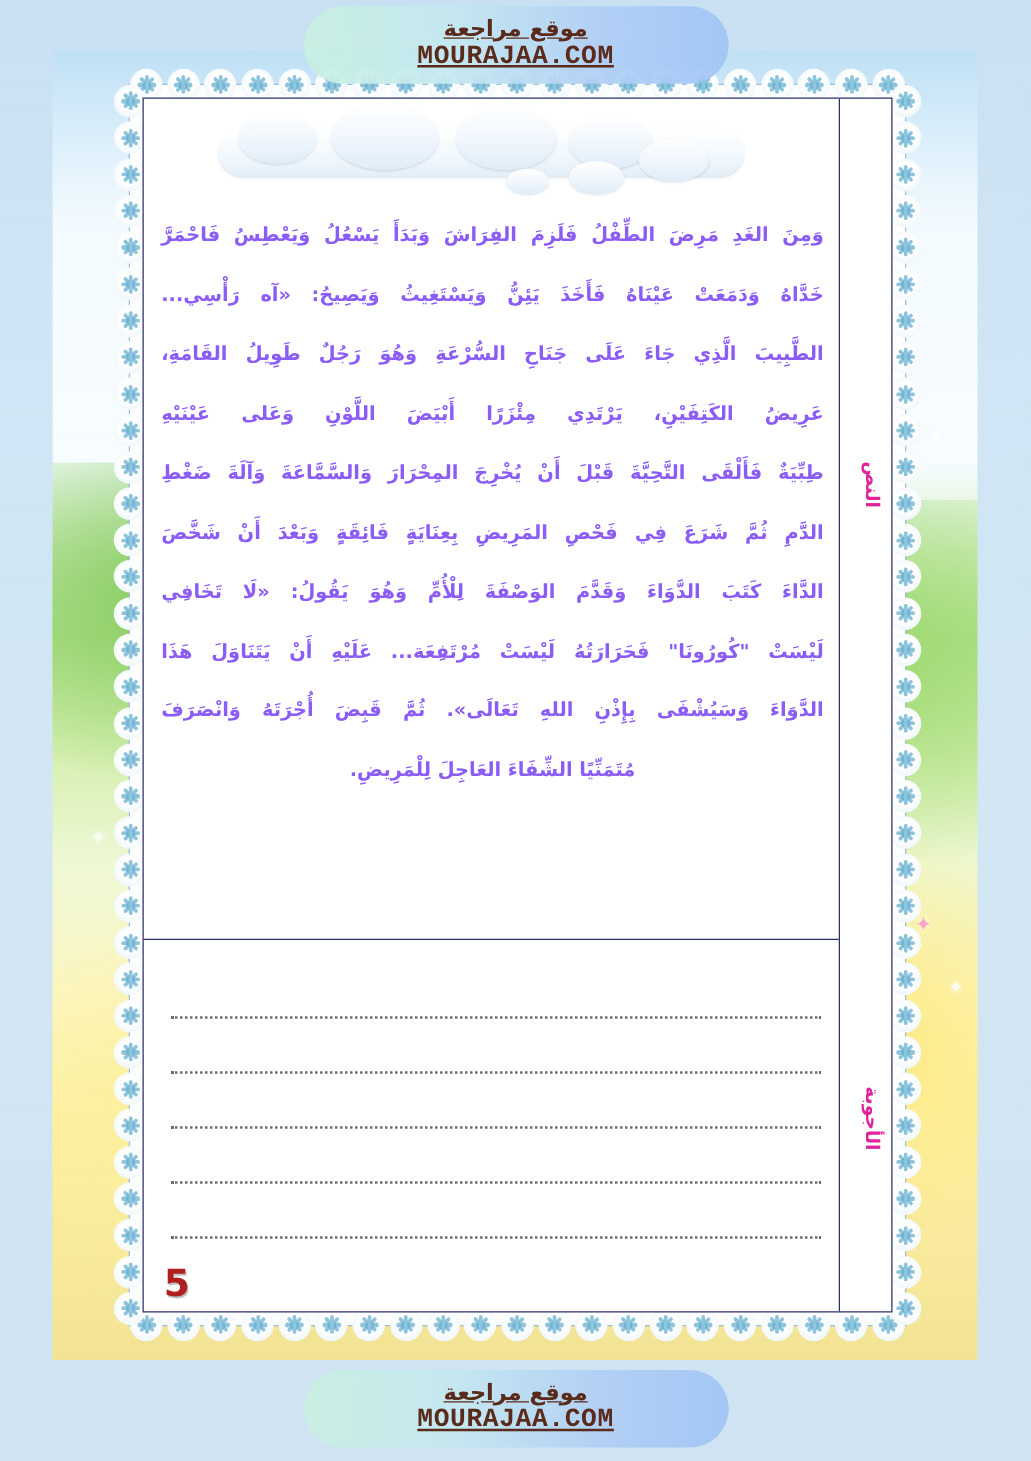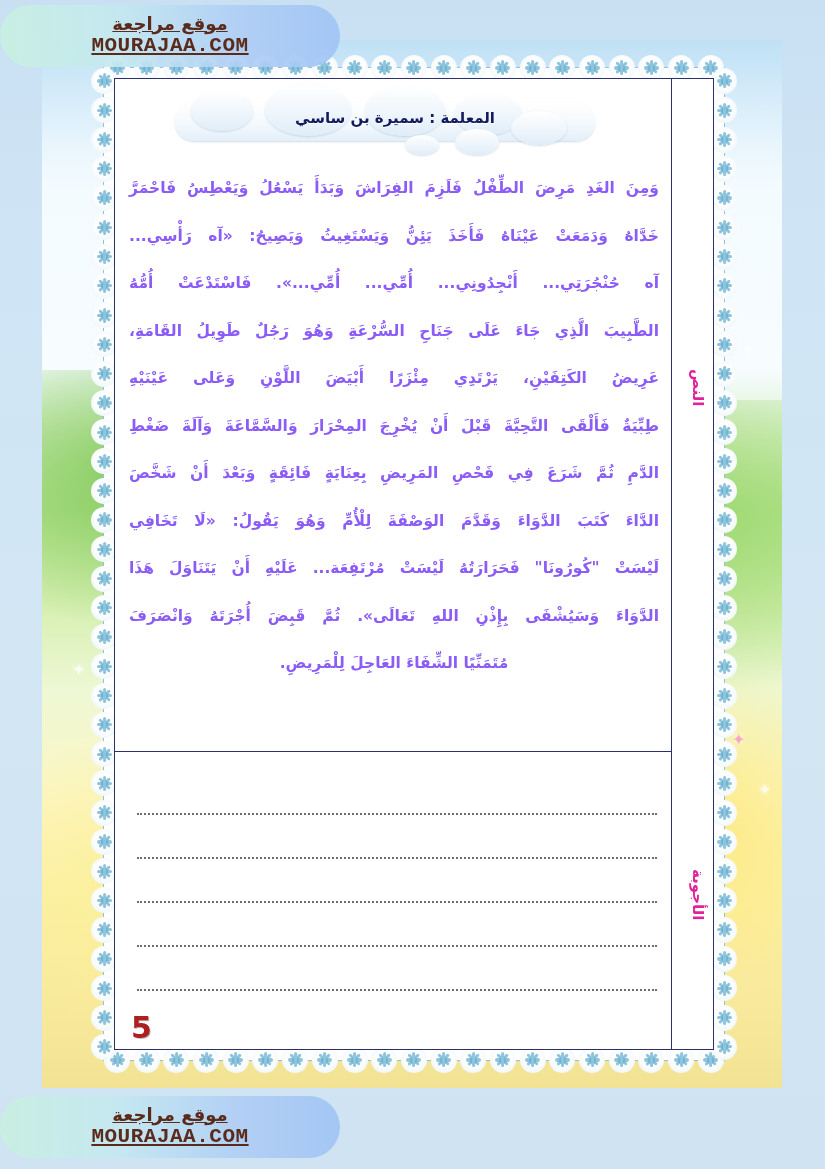--- a/index.html
+++ b/index.html
@@ -194,21 +194,21 @@
     position: absolute; left: 16px; bottom: 4px;
     font-family: "DejaVu Sans", sans-serif;
     font-size: 30px; font-weight: bold;
     color: #b01f20;
     text-shadow: 1px 1px 0 rgba(0,0,0,.25);
   }
 
   
   .wm {
     position: absolute; left: 0; width: 825px; height: 72px;
-    display: flex; align-items: center; justify-content: flex-start;
+    display: flex; align-items: center; justify-content: center;
     z-index: 30;
   }
   .wm.top { top: 0; }
   .wm.bottom { bottom: 6px; }
   .wm-pill {
     width: 340px; height: 62px; border-radius: 31px;
     background: linear-gradient(90deg,
         rgba(200,240,225,.92) 0%,
         rgba(196,232,240,.92) 35%,
         rgba(176,206,245,.92) 70%,
@@ -707,27 +707,25 @@
 
       <div class="cloud-wrap">
         <div class="cloud"></div>
         <div class="cloud-puff p1"></div>
         <div class="cloud-puff p2"></div>
         <div class="cloud-puff p3"></div>
         <div class="cloud-puff p4"></div>
         <div class="cloud-puff p5"></div>
         <div class="cloud-puff p6"></div>
         <div class="cloud-puff p7"></div>
-        <div class="teacher-name">المعلمة : سميرة بن ساسي</div>
       </div>
 
       <div class="passage" id="passage-container">
           <div class="pline">وَمِنَ الغَدِ مَرِضَ الطِّفْلُ فَلَزِمَ الفِرَاشَ وَبَدَأَ يَسْعُلُ وَيَعْطِسُ فَاحْمَرَّ</div>
           <div class="pline">خَدَّاهُ وَدَمَعَتْ عَيْنَاهُ فَأَخَذَ يَئِنُّ وَيَسْتَغِيثُ وَيَصِيحُ: «آه رَأْسِي...</div>
-          <div class="pline">آه حُنْجُرَتِي... أَنْجِدُونِي... أُمِّي... أُمِّي...». فَاسْتَدْعَتْ أُمُّهُ</div>
           <div class="pline">الطَّبِيبَ الَّذِي جَاءَ عَلَى جَنَاحِ السُّرْعَةِ وَهُوَ رَجُلٌ طَوِيلُ القَامَةِ،</div>
           <div class="pline">عَرِيضُ الكَتِفَيْنِ، يَرْتَدِي مِئْزَرًا أَبْيَضَ اللَّوْنِ وَعَلى عَيْنَيْهِ</div>
           <div class="pline">طِبِّيَةٌ فَأَلْقَى التَّحِيَّةَ قَبْلَ أَنْ يُخْرِجَ المِحْرَارَ وَالسَّمَّاعَةَ وَآلَةَ ضَغْطِ</div>
           <div class="pline">الدَّمِ ثُمَّ شَرَعَ فِي فَحْصِ المَرِيضِ بِعِنَايَةٍ فَائِقَةٍ وَبَعْدَ أَنْ شَخَّصَ</div>
           <div class="pline">الدَّاءَ كَتَبَ الدَّوَاءَ وَقَدَّمَ الوَصْفَةَ لِلْأُمِّ وَهُوَ يَقُولُ: «لَا تَخَافِي</div>
           <div class="pline">لَيْسَتْ "كُورُونَا" فَحَرَارَتُهُ لَيْسَتْ مُرْتَفِعَة... عَلَيْهِ أَنْ يَتَنَاوَلَ هَذَا</div>
           <div class="pline">الدَّوَاءَ وَسَيُشْفَى بِإِذْنِ اللهِ تَعَالَى». ثُمَّ قَبِضَ أُجْرَتَهُ وَانْصَرَفَ</div>
           <div class="pline last">مُتَمَنِّيًا الشِّفَاءَ العَاجِلَ لِلْمَرِيضِ.</div>
         </div>
 

